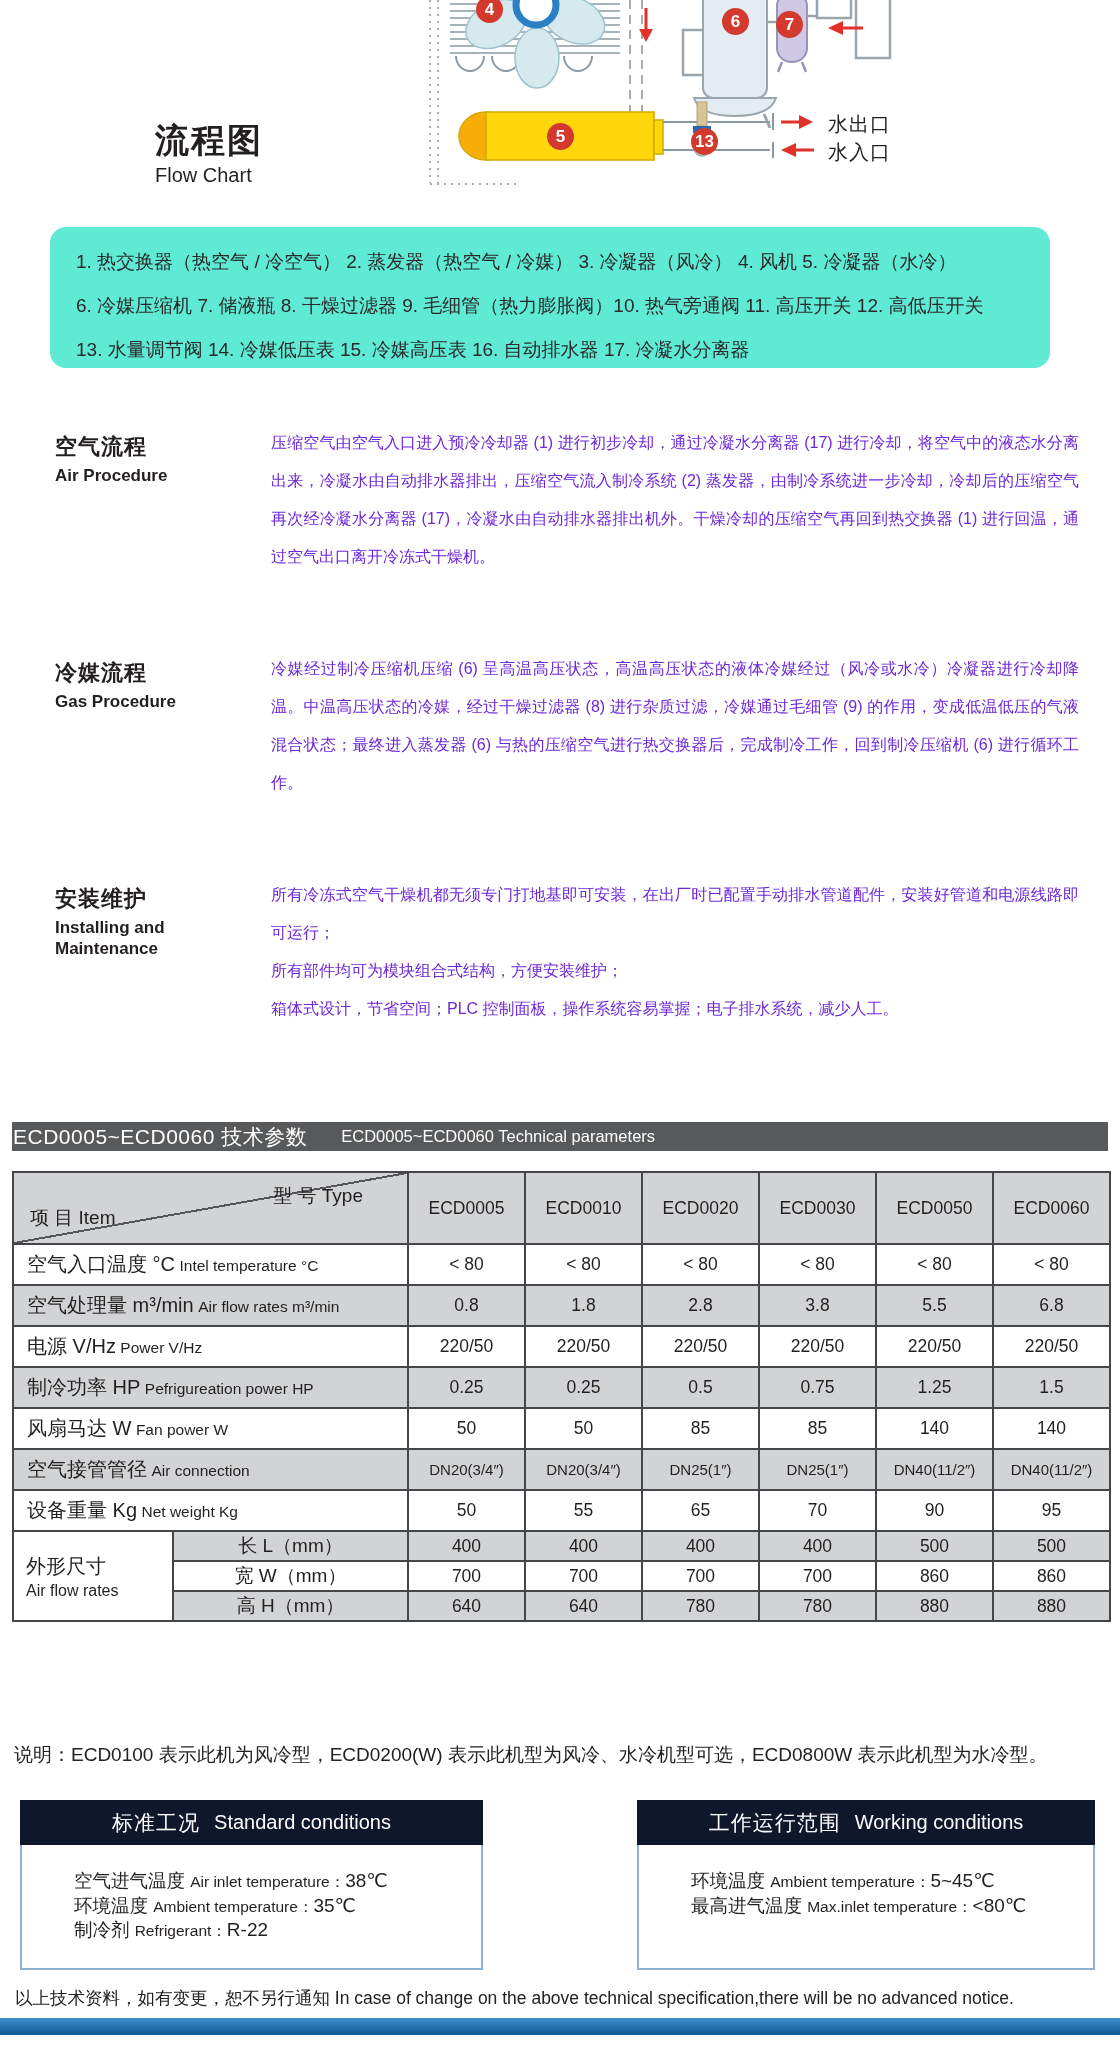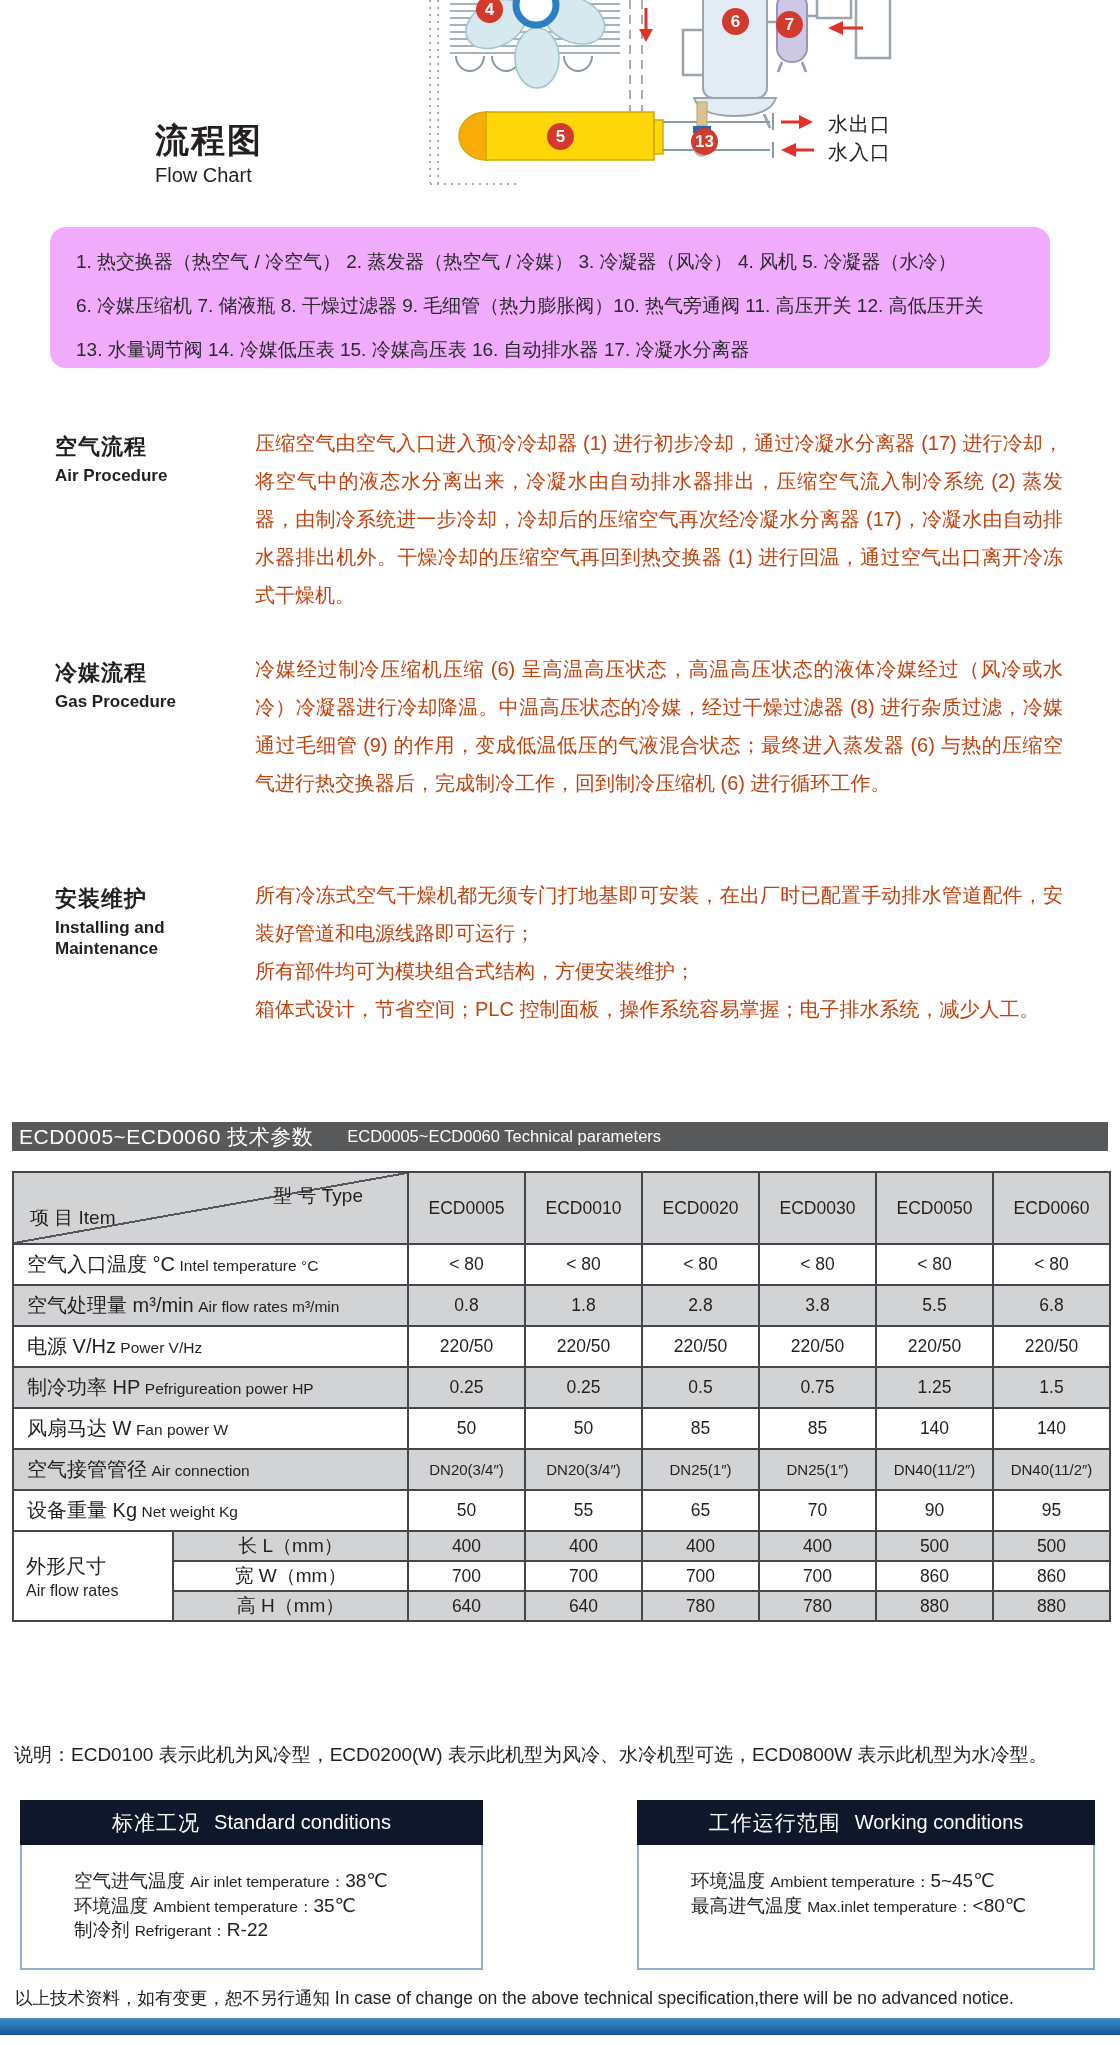--- a/index.html
+++ b/index.html
@@ -11,37 +11,37 @@
   .callout{position:absolute;width:27px;height:27px;border-radius:50%;background:#d3392c;color:#fff;
            font-size:17px;font-weight:bold;display:flex;align-items:center;justify-content:center;}
   .water-label{position:absolute;font-size:20px;color:#231f20;letter-spacing:1px;}
 
   
   #page-title{position:absolute;left:155px;top:118px;}
   #page-title .cn{font-size:34px;font-weight:bold;letter-spacing:2px;}
   #page-title .en{font-size:20px;margin-top:0;}
 
   
-  #legend{position:absolute;left:50px;top:227px;width:1000px;height:141px;background:#f0abfc;
+  #legend{position:absolute;left:50px;top:227px;width:1000px;height:141px;background:#5eead4;
           border-radius:16px;box-sizing:border-box;padding:13px 26px 0 26px;}
   #legend .legend-line{font-size:19px;line-height:44px;white-space:nowrap;color:#2a2a2a;}
 
   
   .section{position:absolute;left:55px;width:1010px;}
   .sec-head{position:absolute;left:0;top:8px;width:170px;}
   .sec-head .cn{font-size:22px;font-weight:bold;letter-spacing:1px;}
   .sec-head .en{font-size:17px;font-weight:bold;line-height:21px;margin-top:3px;}
-  .sec-body{position:absolute;left:200px;top:0;width:808px;font-size:20px;line-height:38px;
-            text-align:justify;color:#c2410c;}
+  .sec-body{position:absolute;left:216px;top:0;width:808px;font-size:16px;line-height:38px;
+            text-align:justify;color:#6d28d9;}
   .sec-body p{margin:0;}
 
   
   #table-wrap{position:absolute;left:12px;top:1122px;width:1096px;}
   #table-titlebar{height:29px;background:#58595b;color:#fff;display:flex;align-items:center;gap:34px;
-                  padding-left:7px;box-sizing:border-box;}
+                  padding-left:1px;box-sizing:border-box;}
   #table-titlebar .cn{font-size:21px;letter-spacing:0.5px;}
   #table-titlebar .en{font-size:16.5px;}
   table.spec{border-collapse:collapse;width:1096px;table-layout:fixed;margin-top:20px;border-radius:20px;}
   table.spec td{border:2px solid #454649;box-sizing:border-box;}
   td.hdr{background:#d2d3d5;text-align:center;font-size:17.5px;}
   td.diag{background:#d2d3d5;position:relative;height:72px;
           background-image:linear-gradient(to bottom right,rgba(0,0,0,0) calc(50% - 1px),#55565a calc(50% - 1px),#55565a calc(50% + 1px),rgba(0,0,0,0) calc(50% + 1px));}
   td.diag .type-lbl{position:absolute;top:10px;right:44px;font-size:19px;}
   td.diag .item-lbl{position:absolute;bottom:12px;left:16px;font-size:19px;}
   td.lbl{text-align:left;padding-left:13px;height:41px;}

